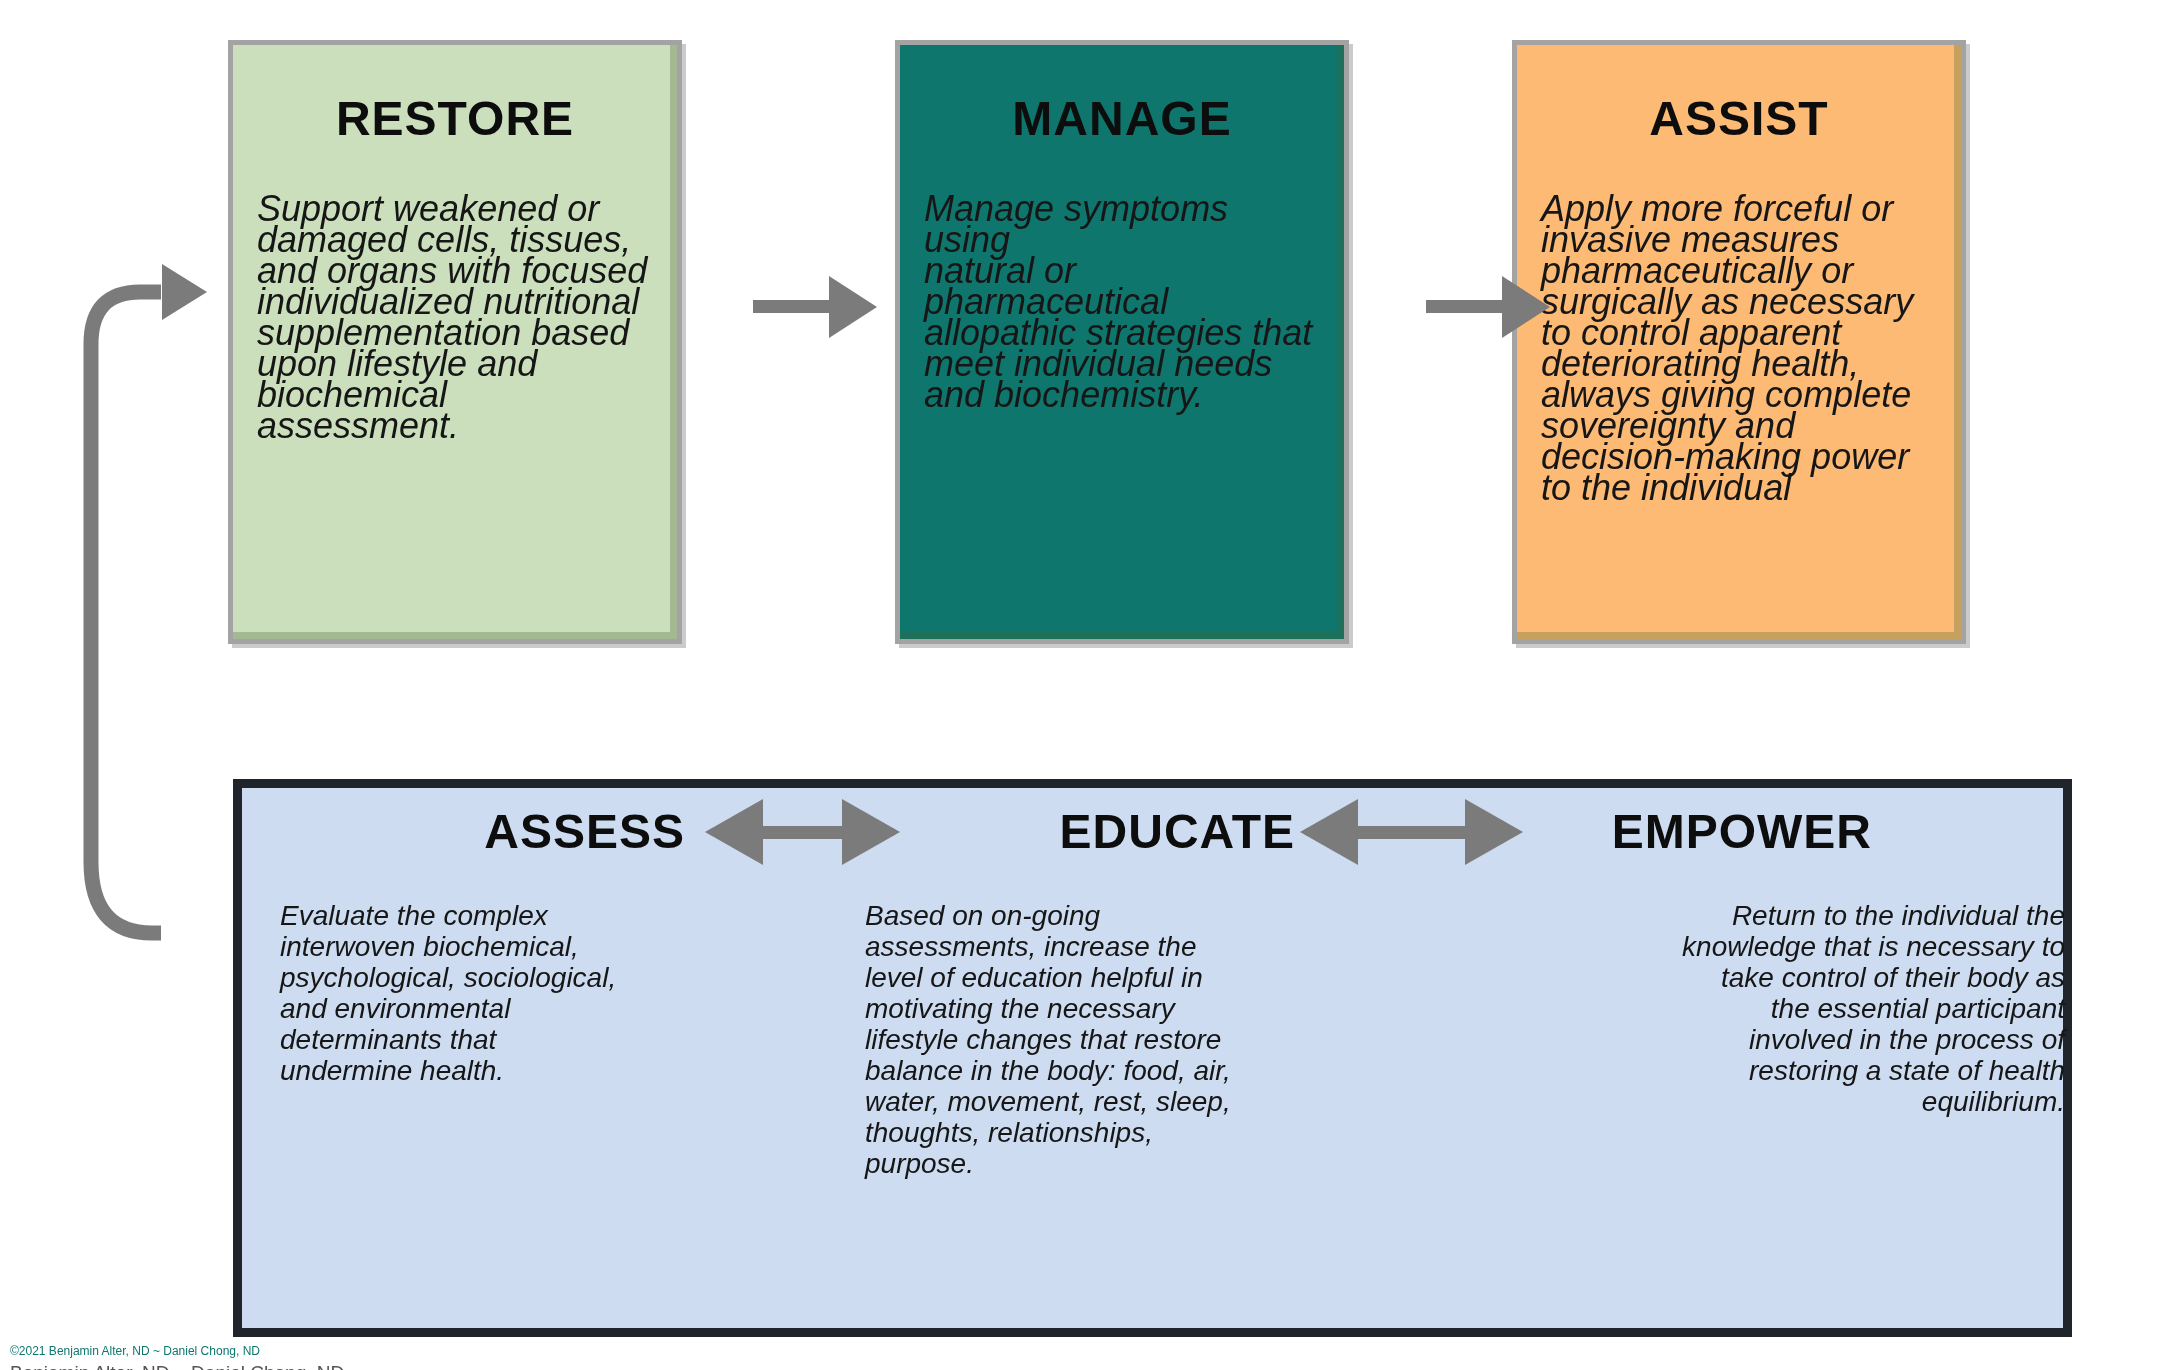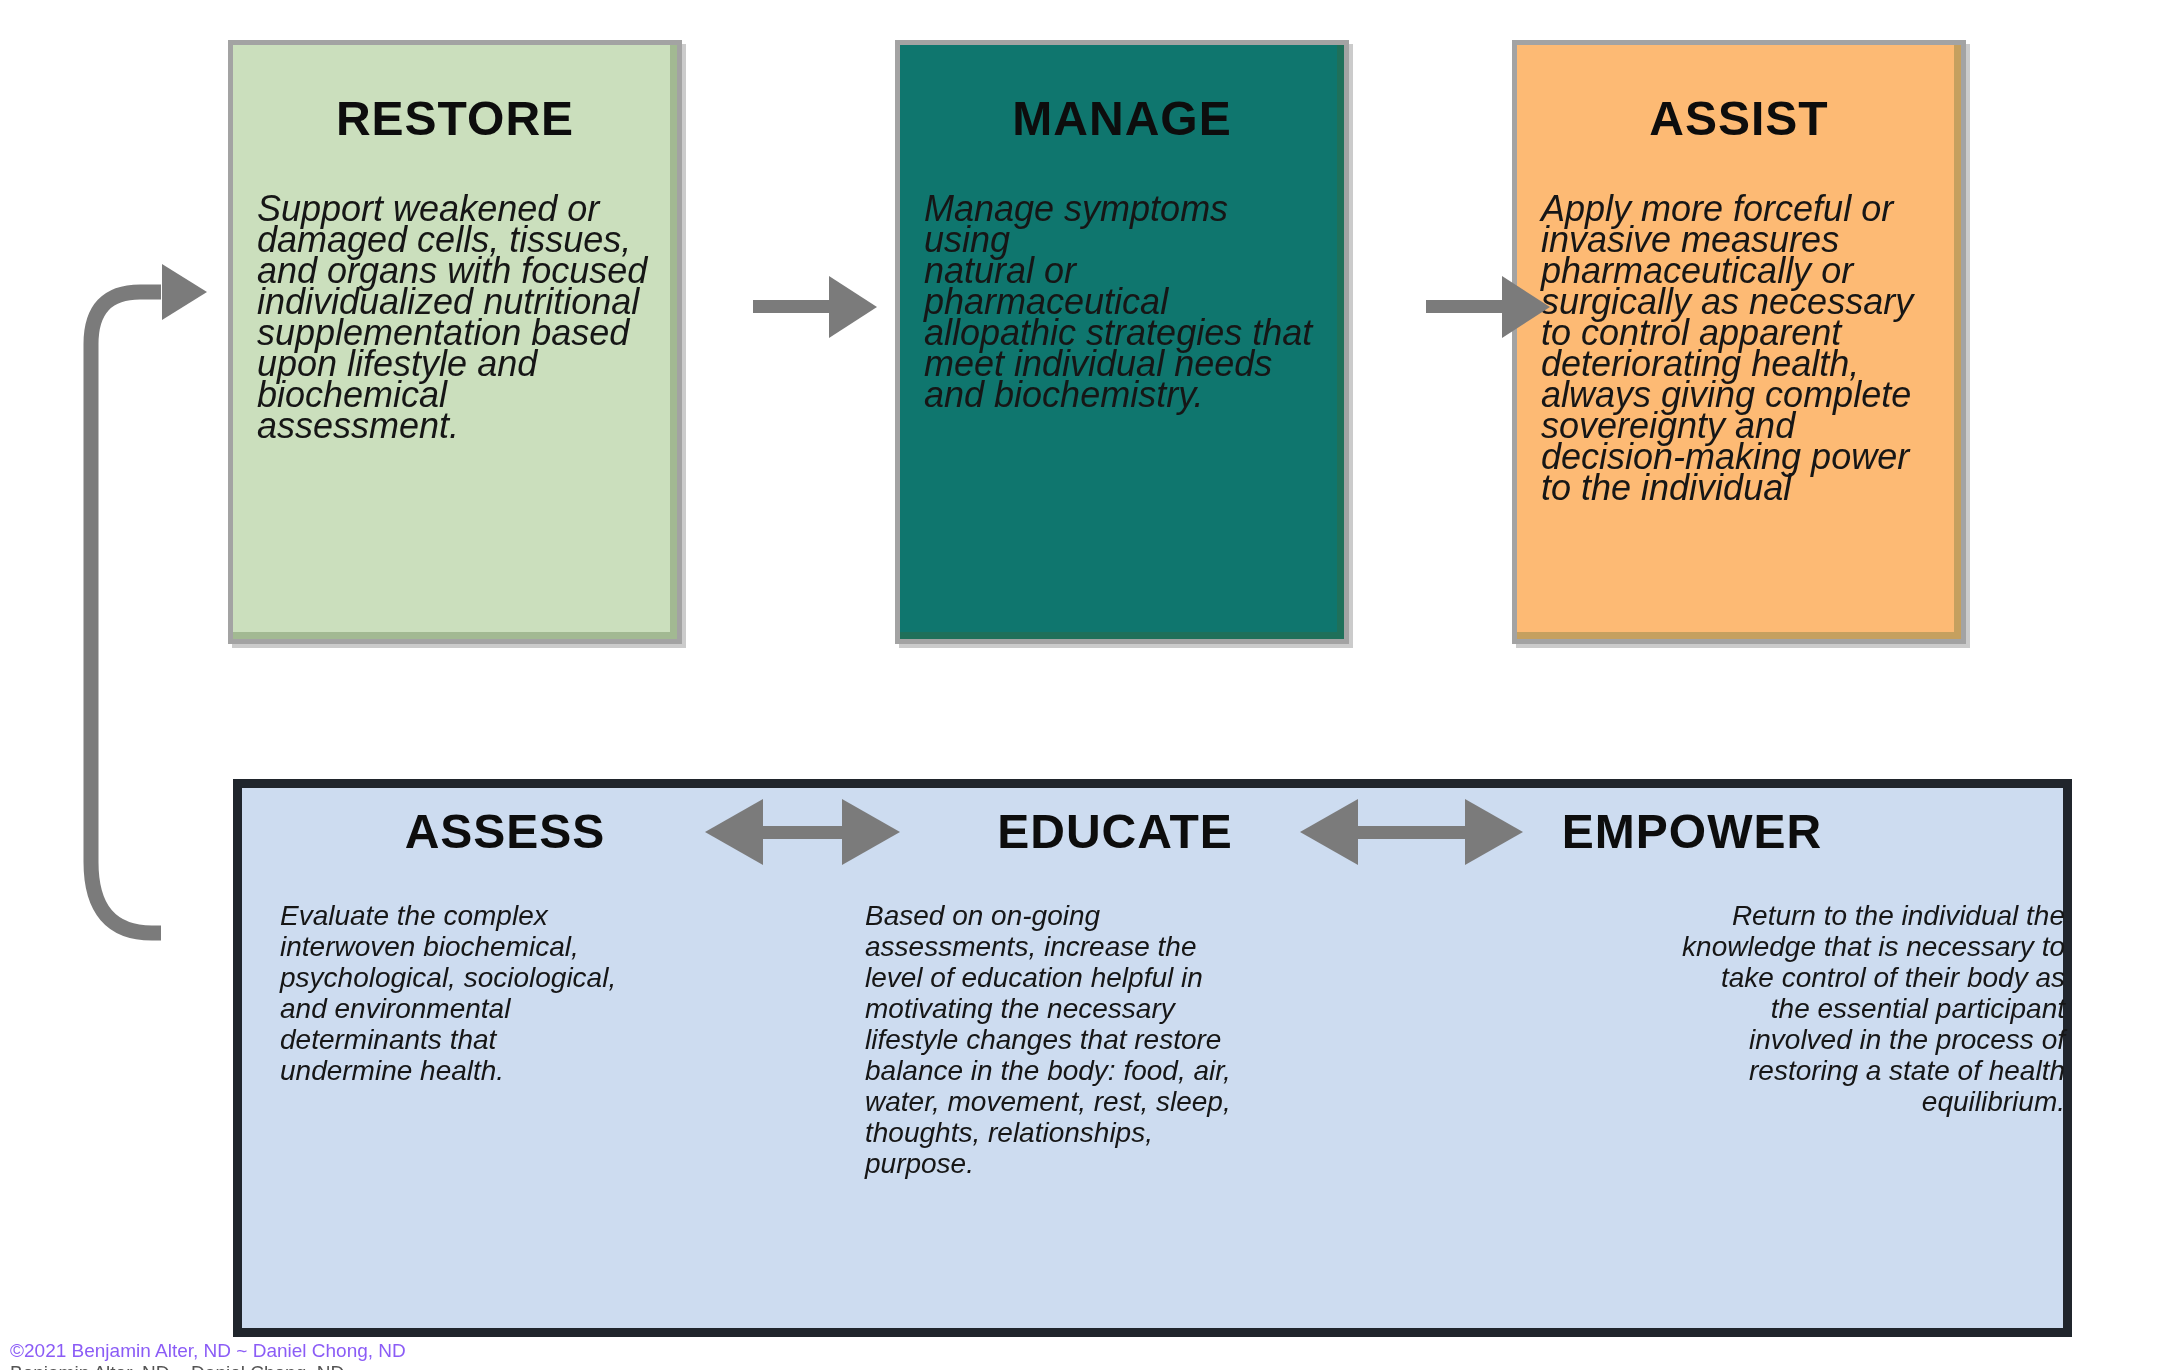--- a/index.html
+++ b/index.html
@@ -24,42 +24,42 @@
   .gdesc{
     margin-top:46px;font-style:italic;font-size:36px;line-height:31px;color:#161616;
     white-space:pre-line;
   }
   
   .bluebox{
     position:absolute;left:233px;top:779px;width:1839px;height:558px;box-sizing:border-box;
     background:#cddcf0;border:9px solid #20252c;
   }
   .btitle{
-    position:absolute;top:18px;width:360px;text-align:center;font-weight:bold;
+    position:absolute;top:18px;width:360px;text-align:right;font-weight:bold;
     font-size:48px;line-height:52px;letter-spacing:1px;color:#0d0d0d;
   }
   .t-assess{left:83px;}
   .t-educate{left:693px;}
   .t-empower{left:1270px;}
   .bdesc{
     position:absolute;top:112px;font-style:italic;font-size:28px;line-height:31px;
     color:#161616;white-space:pre-line;
   }
   .p-assess{left:38px;width:500px;}
   .p-educate{left:623px;width:600px;}
   .p-empower{left:1213px;width:610px;text-align:right;}
   
   .harrow{position:absolute;top:272px;}
   .a1{left:753px;} .a2{left:1426px;}
   .darrow{position:absolute;top:11px;}
   .dA{left:463px;} .dB{left:1058px;}
   .loop{position:absolute;left:0;top:240px;}
   
   .copyright{
-    position:absolute;left:10px;top:1340px;font-size:19px;line-height:22px;color:#8b5cf6;
+    position:absolute;left:10px;top:1340px;font-size:12px;line-height:22px;color:#0f766e;
   }
   .copyright-clipped{
     position:absolute;left:10px;top:1362px;height:8px;overflow:hidden;
     font-size:19px;line-height:22px;color:#555;
   }
 </style>
 </head>
 <body>
 
 <div class="canvas">

